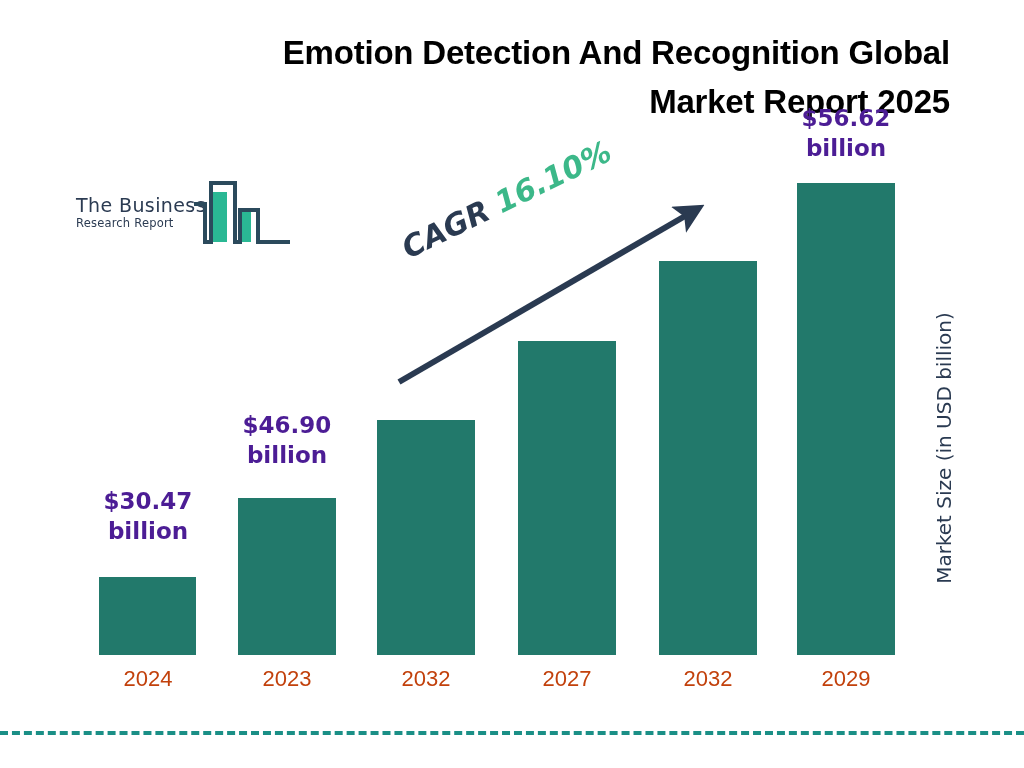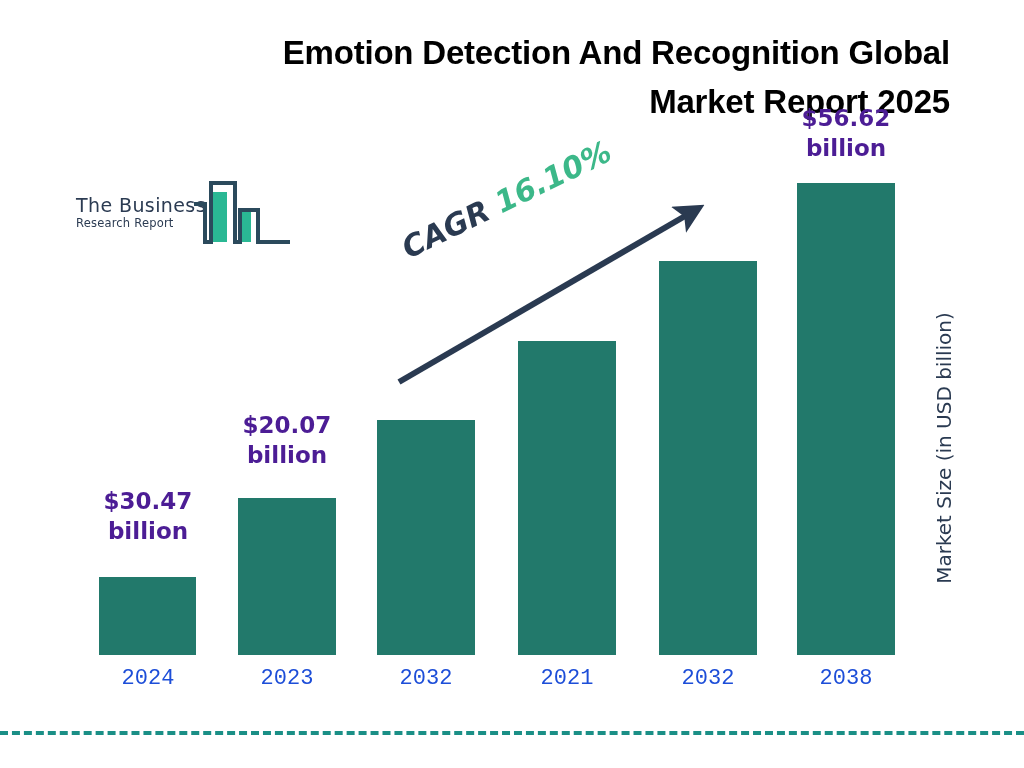--- a/index.html
+++ b/index.html
@@ -88,23 +88,23 @@
     font-family: "DejaVu Sans", sans-serif;
     font-weight: bold;
     font-size: 23px;
     line-height: 30px;
     color: #4c1d95;
     text-align: center;
     white-space: pre-line;
   }
   .x-tick {
     position: absolute;
-    font-family: Liberation Mono, monospace;
+    font-family: Liberation Sans, sans-serif;
     font-size: 22px;
-    color: #1d4ed8;
+    color: #c2410c;
     text-align: center;
     top: 666px;
     width: 120px;
   }
 
   
   .y-axis-title {
     position: absolute;
     left: 880px;
     top: 300px;
@@ -181,31 +181,31 @@
 
     <div class="bar" style="left:99px; top:577px; width:97px; height:78px;"></div>
     <div class="bar" style="left:238px; top:498px; width:98px; height:157px;"></div>
     <div class="bar" style="left:377px; top:420px; width:98px; height:235px;"></div>
     <div class="bar" style="left:518px; top:341px; width:98px; height:314px;"></div>
     <div class="bar" style="left:659px; top:261px; width:98px; height:394px;"></div>
     <div class="bar" style="left:797px; top:183px; width:98px; height:472px;"></div>
 
     <div class="bar-label" style="left:88px; top:486px; width:120px;">$30.47
 billion</div>
-    <div class="bar-label" style="left:227px; top:410px; width:120px;">$20.07
+    <div class="bar-label" style="left:227px; top:410px; width:120px;">$46.90
 billion</div>
     <div class="bar-label" style="left:786px; top:103px; width:120px;">$56.62
 billion</div>
 
     <div class="x-tick" style="left:88px;">2024</div>
     <div class="x-tick" style="left:227px;">2023</div>
     <div class="x-tick" style="left:366px;">2032</div>
-    <div class="x-tick" style="left:507px;">2021</div>
+    <div class="x-tick" style="left:507px;">2027</div>
     <div class="x-tick" style="left:648px;">2032</div>
-    <div class="x-tick" style="left:786px;">2038</div>
+    <div class="x-tick" style="left:786px;">2029</div>
 
     <div class="y-axis-title">Market Size (in USD billion)</div>
 
     <svg class="arrow-svg" viewBox="0 0 1024 768">
       <defs>
         <marker id="arrowhead" markerWidth="5" markerHeight="5" refX="2.6" refY="2.5" orient="auto">
           <path d="M0,0 L5,2.5 L0,5 L1.1,2.5 Z" fill="#2a3a51"></path>
         </marker>
       </defs>
       <line x1="399" y1="382" x2="692" y2="212" stroke="#2a3a51" stroke-width="6" marker-end="url(#arrowhead)"></line>

